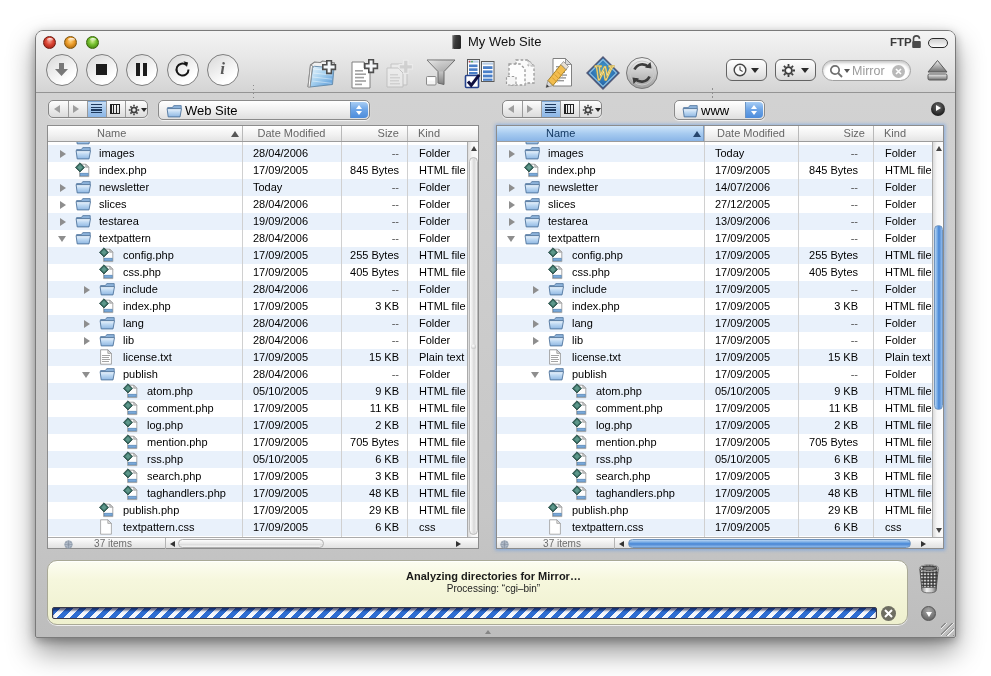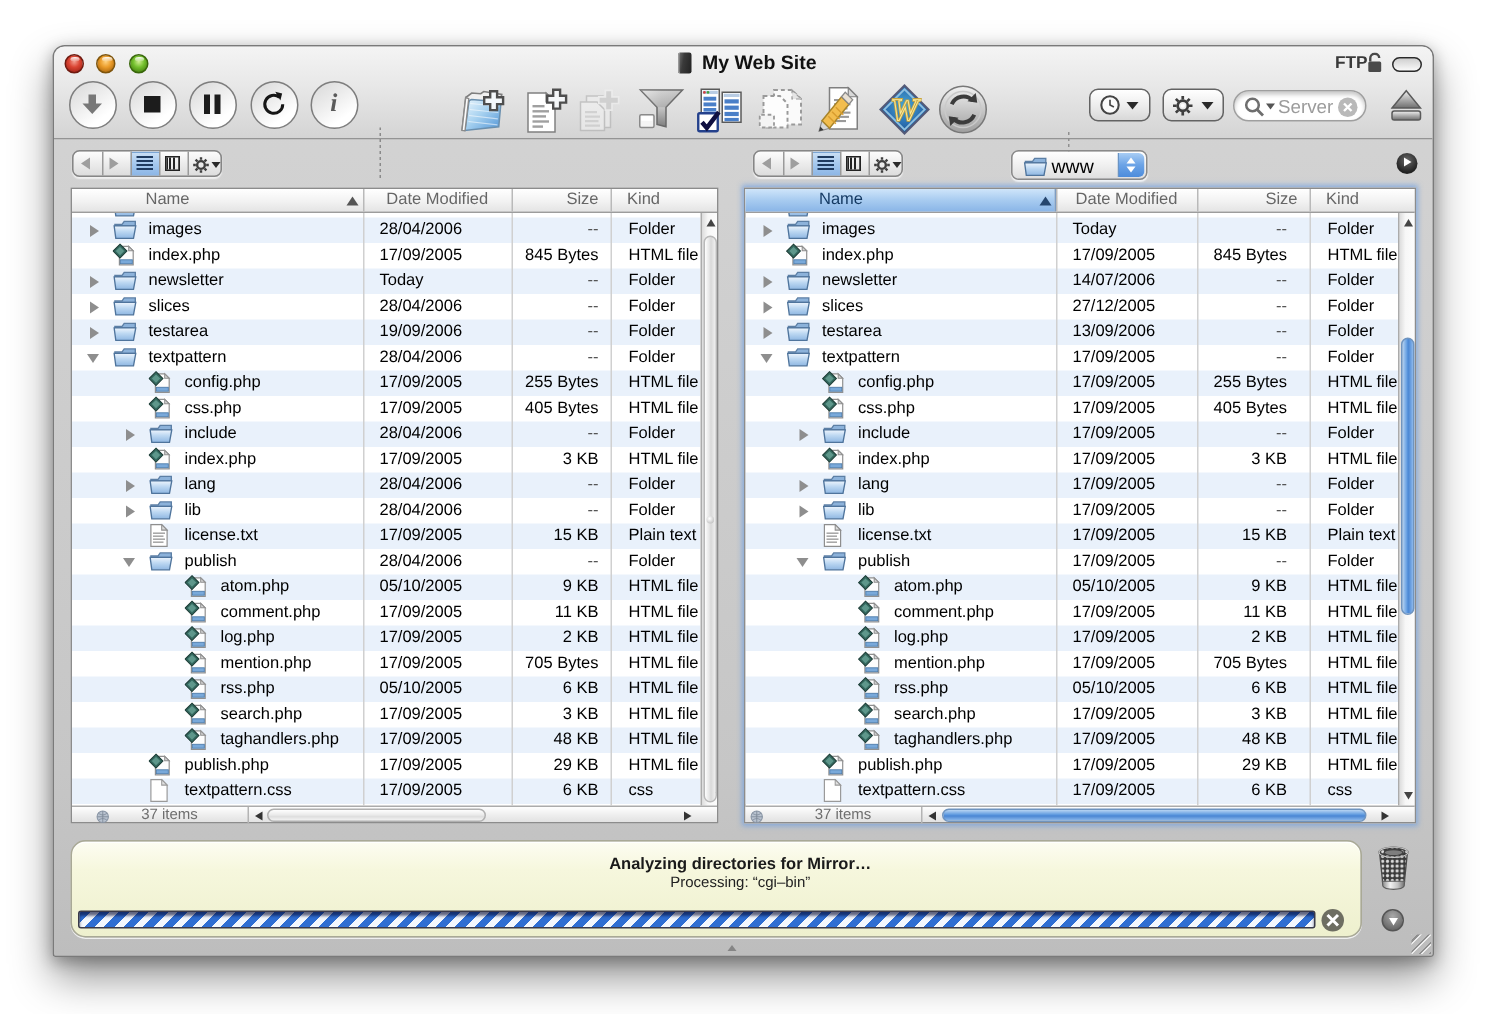--- a/index.html
+++ b/index.html
@@ -13,21 +13,21 @@
 <div style="left:6.5px;top:4.5px;width:13px;height:13px;border-radius:50%;background:radial-gradient(circle at 50% 38%,#f29a8c 0%,#da4433 42%,#9e2217 88%,#6e1a10 100%);border:0.5px solid #6e1a10;box-sizing:border-box">
       <div style="position:absolute;left:3.2px;top:1px;width:6.5px;height:3.8px;border-radius:50%;background:linear-gradient(rgba(255,255,255,.95),rgba(255,255,255,.15))"></div>
     </div>
 <div style="left:28.0px;top:4.5px;width:13px;height:13px;border-radius:50%;background:radial-gradient(circle at 50% 38%,#ffd07a 0%,#eb9c2a 42%,#a9650c 88%,#7e540c 100%);border:0.5px solid #7e540c;box-sizing:border-box">
       <div style="position:absolute;left:3.2px;top:1px;width:6.5px;height:3.8px;border-radius:50%;background:linear-gradient(rgba(255,255,255,.95),rgba(255,255,255,.15))"></div>
     </div>
 <div style="left:49.5px;top:4.5px;width:13px;height:13px;border-radius:50%;background:radial-gradient(circle at 50% 38%,#cdec8e 0%,#74c02e 42%,#447e0e 88%,#38660a 100%);border:0.5px solid #38660a;box-sizing:border-box">
       <div style="position:absolute;left:3.2px;top:1px;width:6.5px;height:3.8px;border-radius:50%;background:linear-gradient(rgba(255,255,255,.95),rgba(255,255,255,.15))"></div>
     </div>
 <div style="left:416px;top:4px;width:9px;height:14px;background:linear-gradient(100deg,#777 0%,#3a3a3a 40%,#222 100%);border-radius:1.5px;box-shadow:inset 1px 0 0 #999"></div>
-<div style="left:432px;top:3px;font-size:13px;font-weight:bold;color:#111">My Web Site</div>
+<div style="left:432px;top:3px;font-size:13px;font-weight:normal;color:#111">My Web Site</div>
 <div style="left:854px;top:5px;font-size:11.5px;font-weight:bold;color:#3a3a3a">FTP</div>
 <svg style="position:absolute;left:875px;top:4px" width="11" height="14" viewBox="0 0 11 14">
       <path d="M2.5 6V4a3 3 0 0 1 6-.3" fill="none" stroke="#4a4a4a" stroke-width="1.6"></path>
       <rect x="1.2" y="6" width="8.6" height="7" rx="1" fill="#4a4a4a"></rect>
     </svg>
 <div style="left:892px;top:6.5px;width:20px;height:10px;border-radius:5px;border:1.6px solid #2a2a2a;background:linear-gradient(#cfcfcf,#fafafa);box-sizing:border-box"></div>
 <div style="position:absolute;left:10px;top:23px;width:32px;height:32px;border-radius:50%;border:1.5px solid #7e7e7e;box-sizing:border-box;background:linear-gradient(145deg,#d8d8d8 0%,#ececec 40%,#ffffff 75%)">
       <svg style="position:absolute;left:7px;top:7px" width="15" height="15" viewBox="0 0 15 15">
         <path d="M5 1h5v6h4l-6.5 7L1 7h4z" fill="#787878"></path>
       </svg>
@@ -199,21 +199,21 @@
         <circle cx="7.5" cy="7.5" r="1.4" fill="#fff"></circle>
       </svg>
       <div style="position:absolute;left:25px;top:8px;width:0;height:0;border-left:4px solid transparent;border-right:4px solid transparent;border-top:5px solid #2a2a2a"></div>
     </div>
 <div style="position:absolute;left:786px;top:29px;width:89px;height:21px;border-radius:10.5px;background:#fff;border:1px solid #9f9f9f;box-sizing:border-box;box-shadow:inset 0 2px 3px rgba(0,0,0,.22)">
       <svg style="position:absolute;left:6px;top:3px" width="14" height="14" viewBox="0 0 14 14">
         <circle cx="6" cy="6" r="4.2" fill="none" stroke="#6e6e6e" stroke-width="1.7"></circle>
         <path d="M9.2 9.2L13 13" stroke="#6e6e6e" stroke-width="1.9"></path>
       </svg>
       <div style="position:absolute;left:21px;top:8px;width:0;height:0;border-left:3.2px solid transparent;border-right:3.2px solid transparent;border-top:4px solid #555"></div>
-      <div style="position:absolute;left:29px;top:3px;font-size:12.5px;color:#9b9b9b">Server</div>
+      <div style="position:absolute;left:29px;top:3px;font-size:12.5px;color:#9b9b9b">Mirror</div>
       <div style="position:absolute;right:5px;top:3.5px;width:13px;height:13px;border-radius:50%;background:#b9b9b9">
         <svg style="position:absolute;left:3.2px;top:3.2px" width="7" height="7" viewBox="0 0 7 7">
           <path d="M1 1l5 5M6 1L1 6" stroke="#fff" stroke-width="1.6"></path>
         </svg>
       </div>
     </div>
 <svg style="position:absolute;left:891px;top:28px" width="21" height="23" viewBox="0 0 21 23">
       <defs>
         <linearGradient id="ej" x1="0" y1="0" x2="0" y2="1">
           <stop offset="0" stop-color="#f2f2f2"></stop>
@@ -253,20 +253,38 @@
       <div style="position:absolute;left:42px;top:3px;width:11px;height:10.2px;background:repeating-linear-gradient(#1e3a5f 0 1.4px,transparent 1.4px 2.6px)"></div>
       <div style="position:absolute;left:61px;top:3px;width:10px;height:10px;border:1.4px solid #222;box-sizing:border-box;background:linear-gradient(to right,#222 0,#222 1px,transparent 1px),repeating-linear-gradient(to right,transparent 0 1.6px,#222 1.6px 3px)"></div>
       <svg style="position:absolute;left:79px;top:2.5px" width="12" height="12" viewBox="0 0 15 15">
         <g fill="none" stroke="#3f3f3f" stroke-width="2">
           <circle cx="7.5" cy="7.5" r="3.2"></circle>
           <path d="M7.5 1v2.2M7.5 11.8V14M1 7.5h2.2M11.8 7.5H14M3 3l1.6 1.6M10.4 10.4L12 12M12 3l-1.6 1.6M4.6 10.4L3 12"></path>
         </g>
       </svg>
       <div style="position:absolute;left:92px;top:6.5px;width:0;height:0;border-left:3px solid transparent;border-right:3px solid transparent;border-top:4px solid #2a2a2a"></div>
     </div>
+<div style="position:absolute;left:122px;top:69px;width:212px;height:20px;border-radius:5px;border:1px solid #8a8a8a;box-sizing:border-box;background:linear-gradient(#ffffff,#f0f0f0 50%,#dfdfdf);box-shadow:0 1px 1px rgba(255,255,255,.8)">
+      <svg class="ic" style="left:7px;top:3px" width="17" height="14" viewBox="0 0 17 14">
+        <defs>
+          <linearGradient id="fg73" x1="0" y1="0" x2="0" y2="1">
+            <stop offset="0" stop-color="#eef5fd"></stop>
+            <stop offset=".45" stop-color="#bdd8f2"></stop>
+            <stop offset="1" stop-color="#8fb7e2"></stop>
+          </linearGradient>
+        </defs>
+        <path d="M1.6 3.6h4.8l1.4-2h7.4v3H1.6z" fill="#8cb2da" stroke="#5c7fa5" stroke-width="0.9"></path>
+        <path d="M1.1 4.6h14.4l-1.5 8.3H2.2z" fill="url(#fg73)" stroke="#4f749c" stroke-width="0.9"></path>
+      </svg>
+      <div style="position:absolute;left:26px;top:1.5px;font-size:13px;color:#000">Web Site</div>
+      <div style="position:absolute;right:1px;top:1px;width:17px;height:16px;border-radius:0 4px 4px 0;background:linear-gradient(#a8cdf4,#6ba3e6 50%,#4d8cdb);border-left:1px solid #6a94c4">
+        <div style="position:absolute;left:5px;top:2.5px;width:0;height:0;border-left:3.5px solid transparent;border-right:3.5px solid transparent;border-bottom:4.5px solid #fff"></div>
+        <div style="position:absolute;left:5px;top:9px;width:0;height:0;border-left:3.5px solid transparent;border-right:3.5px solid transparent;border-top:4.5px solid #fff"></div>
+      </div>
+    </div>
 <div style="position:absolute;left:638px;top:69px;width:91px;height:20px;border-radius:5px;border:1px solid #8a8a8a;box-sizing:border-box;background:linear-gradient(#ffffff,#f0f0f0 50%,#dfdfdf);box-shadow:0 1px 1px rgba(255,255,255,.8)">
       <svg class="ic" style="left:7px;top:3px" width="17" height="14" viewBox="0 0 17 14">
         <defs>
           <linearGradient id="fg73" x1="0" y1="0" x2="0" y2="1">
             <stop offset="0" stop-color="#eef5fd"></stop>
             <stop offset=".45" stop-color="#bdd8f2"></stop>
             <stop offset="1" stop-color="#8fb7e2"></stop>
           </linearGradient>
         </defs>
         <path d="M1.6 3.6h4.8l1.4-2h7.4v3H1.6z" fill="#8cb2da" stroke="#5c7fa5" stroke-width="0.9"></path>

